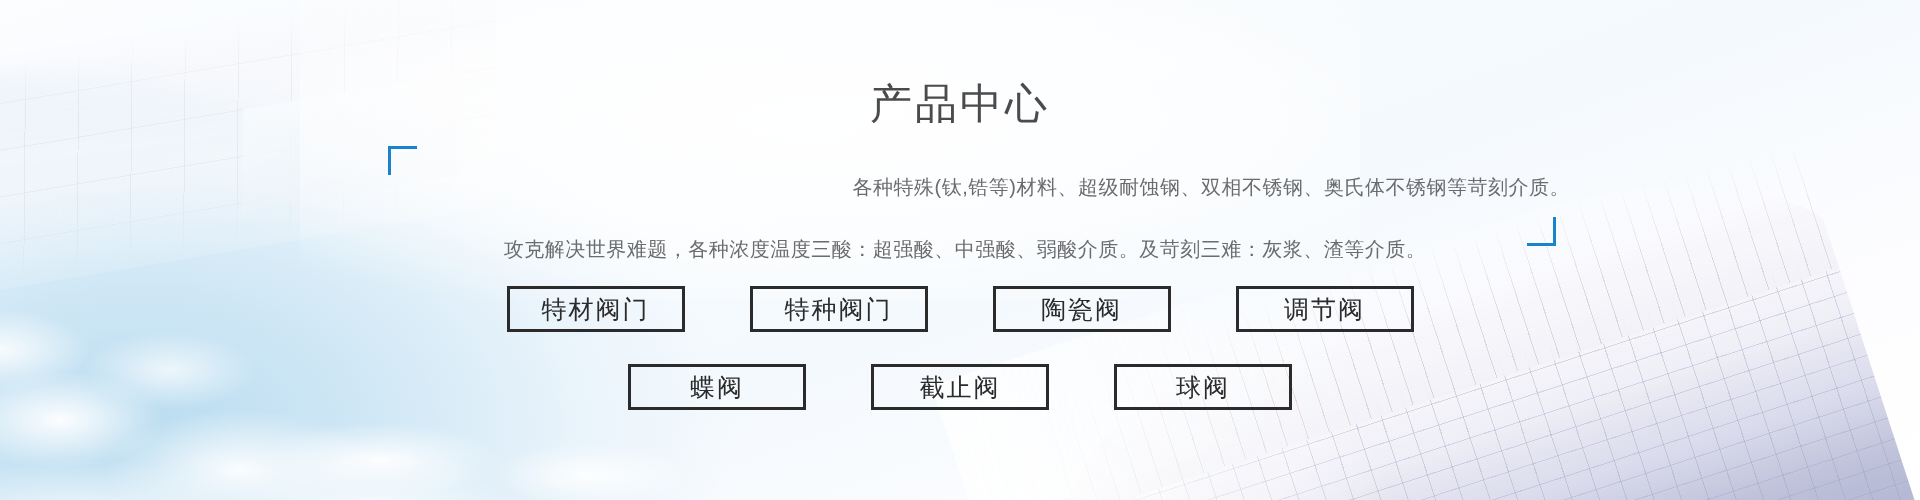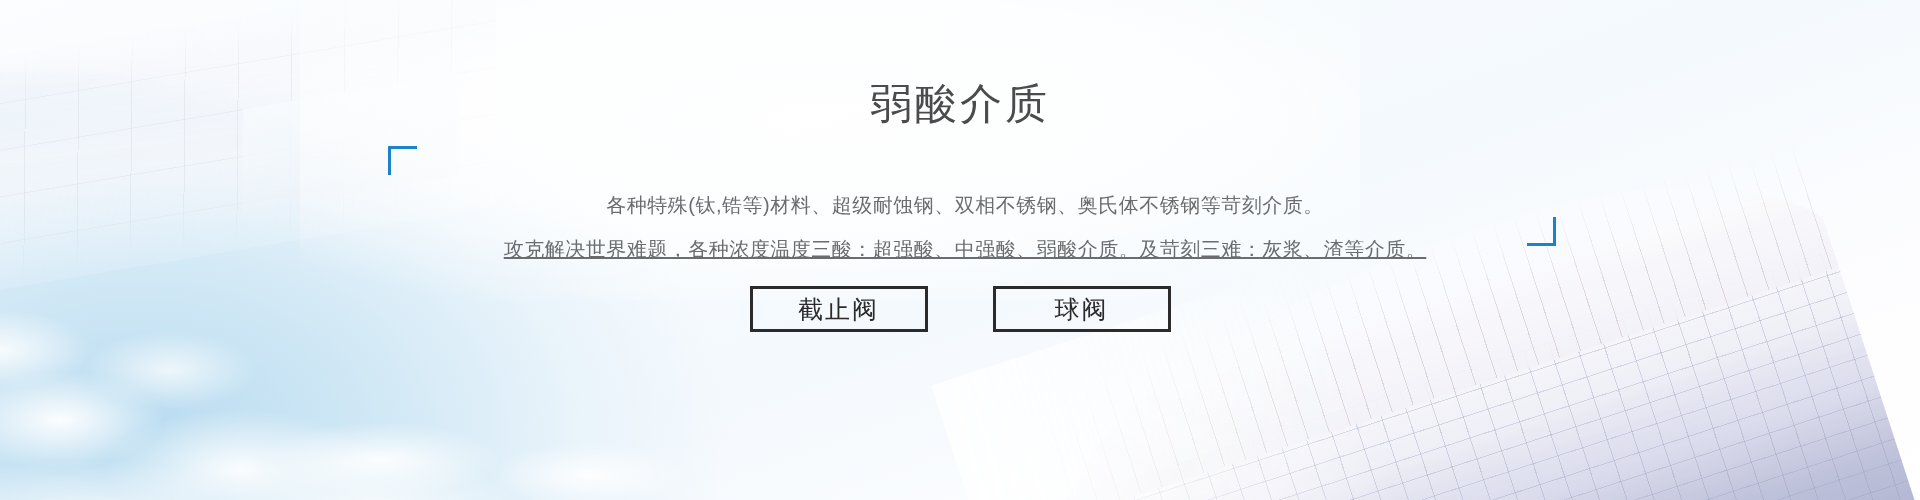--- a/index.html
+++ b/index.html
@@ -203,22 +203,22 @@
   .desc-line {
     position: absolute;
     left: 0;
     right: 0;
     text-align: center;
     font-size: 20px;
     color: #6a6c6e;
     letter-spacing: .5px;
     white-space: nowrap;
   }
-  .desc-line-1 { top: 32px; }
-  .desc-line-2 { top: 76px; text-decoration: underline; }
+  .desc-line-1 { top: 14px; text-align: right; }
+  .desc-line-2 { top: 76px; }
 
   .cat-grid {
     position: absolute;
     left: 0;
     right: 0;
     top: 286px;
     display: flex;
     flex-direction: column;
     align-items: center;
     gap: 32px;
@@ -261,31 +261,38 @@
       <div class="tower-ribs"></div>
     </div>
     <div class="tower-fade"></div>
   </div>
   <div class="clouds"></div>
   <div class="clouds2"></div>
   <div class="veil"></div>
 
   <div class="content">
 
-    <h1 class="page-title">弱酸介质</h1>
+    <h1 class="page-title">产品中心</h1>
 
     <div class="desc-block">
       <span class="corner corner-tl"></span>
       <span class="corner corner-br"></span>
 
       <p class="desc-line desc-line-1">各种特殊(钛,锆等)材料、超级耐蚀钢、双相不锈钢、奥氏体不锈钢等苛刻介质。</p>
       <p class="desc-line desc-line-2">攻克解决世界难题，各种浓度温度三酸：超强酸、中强酸、弱酸介质。及苛刻三难：灰浆、渣等介质。</p>
     </div>
 
     <div class="cat-grid">
       <div class="cat-row">
+        <button class="cat-btn">特材阀门</button>
+        <button class="cat-btn">特种阀门</button>
+        <button class="cat-btn">陶瓷阀</button>
+        <button class="cat-btn">调节阀</button>
+      </div>
+      <div class="cat-row">
+        <button class="cat-btn">蝶阀</button>
         <button class="cat-btn">截止阀</button>
         <button class="cat-btn">球阀</button>
       </div>
     </div>
 
   </div>
 </div>
 
 </body></html>

